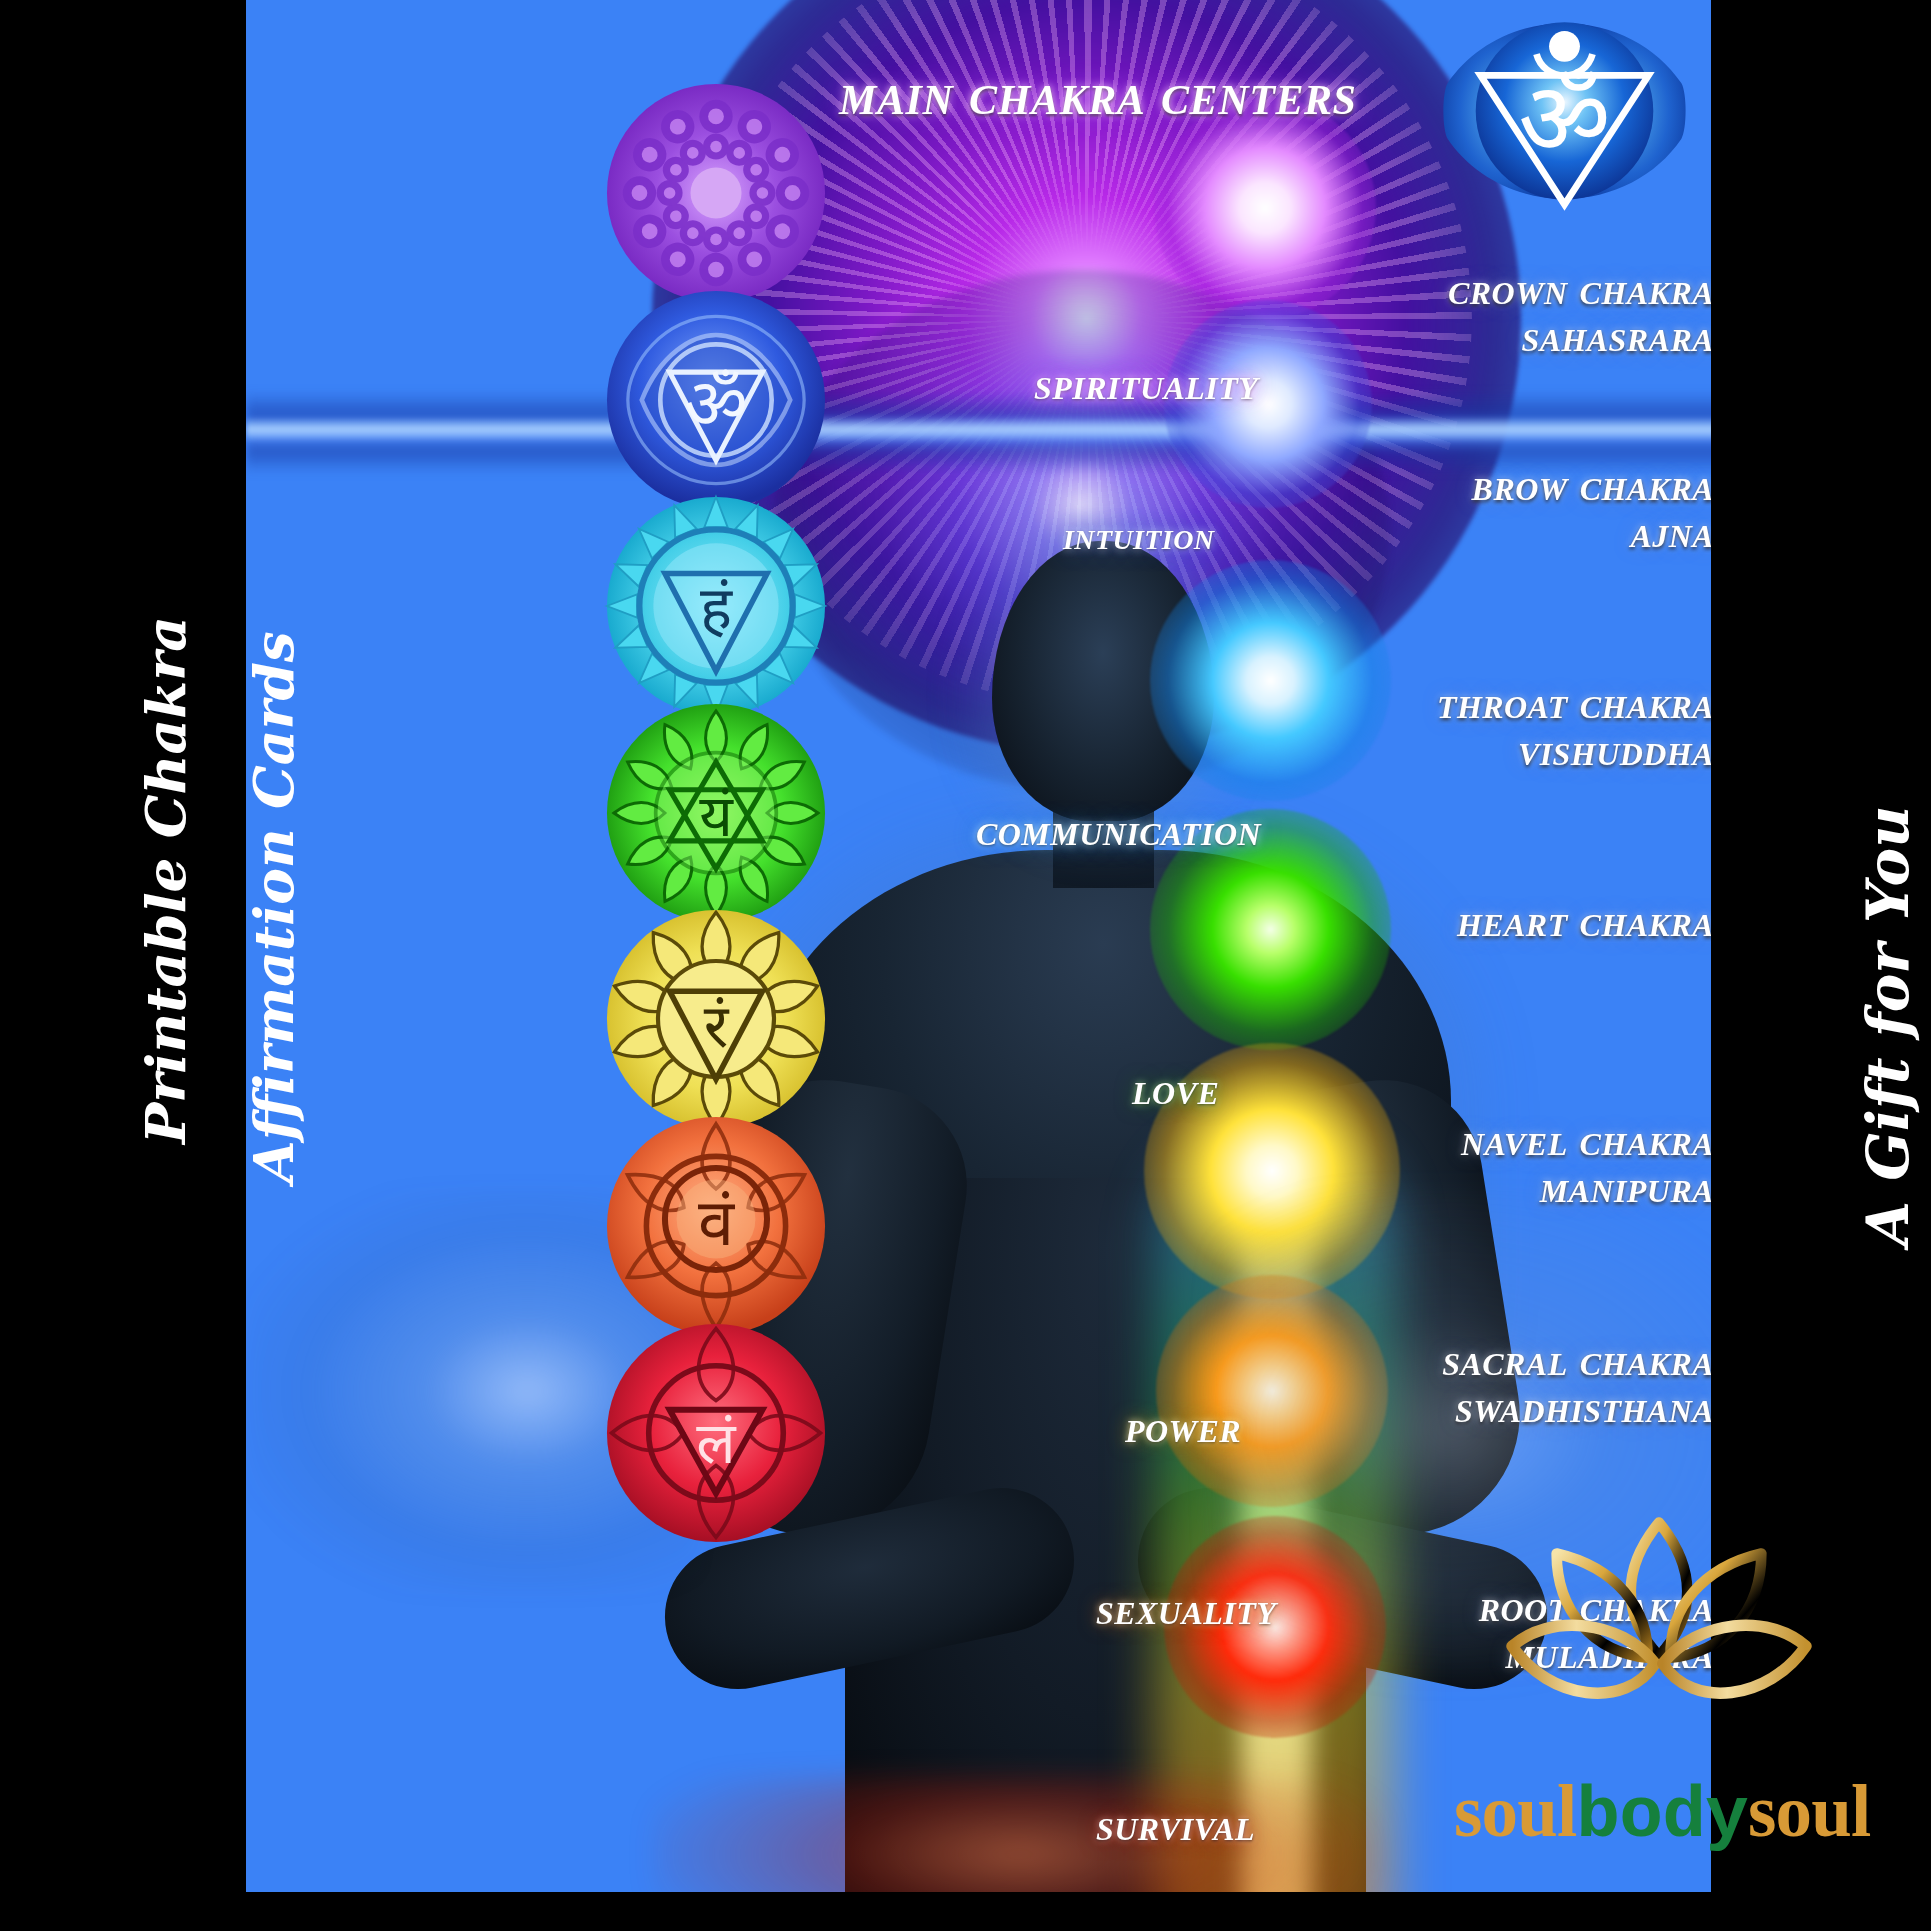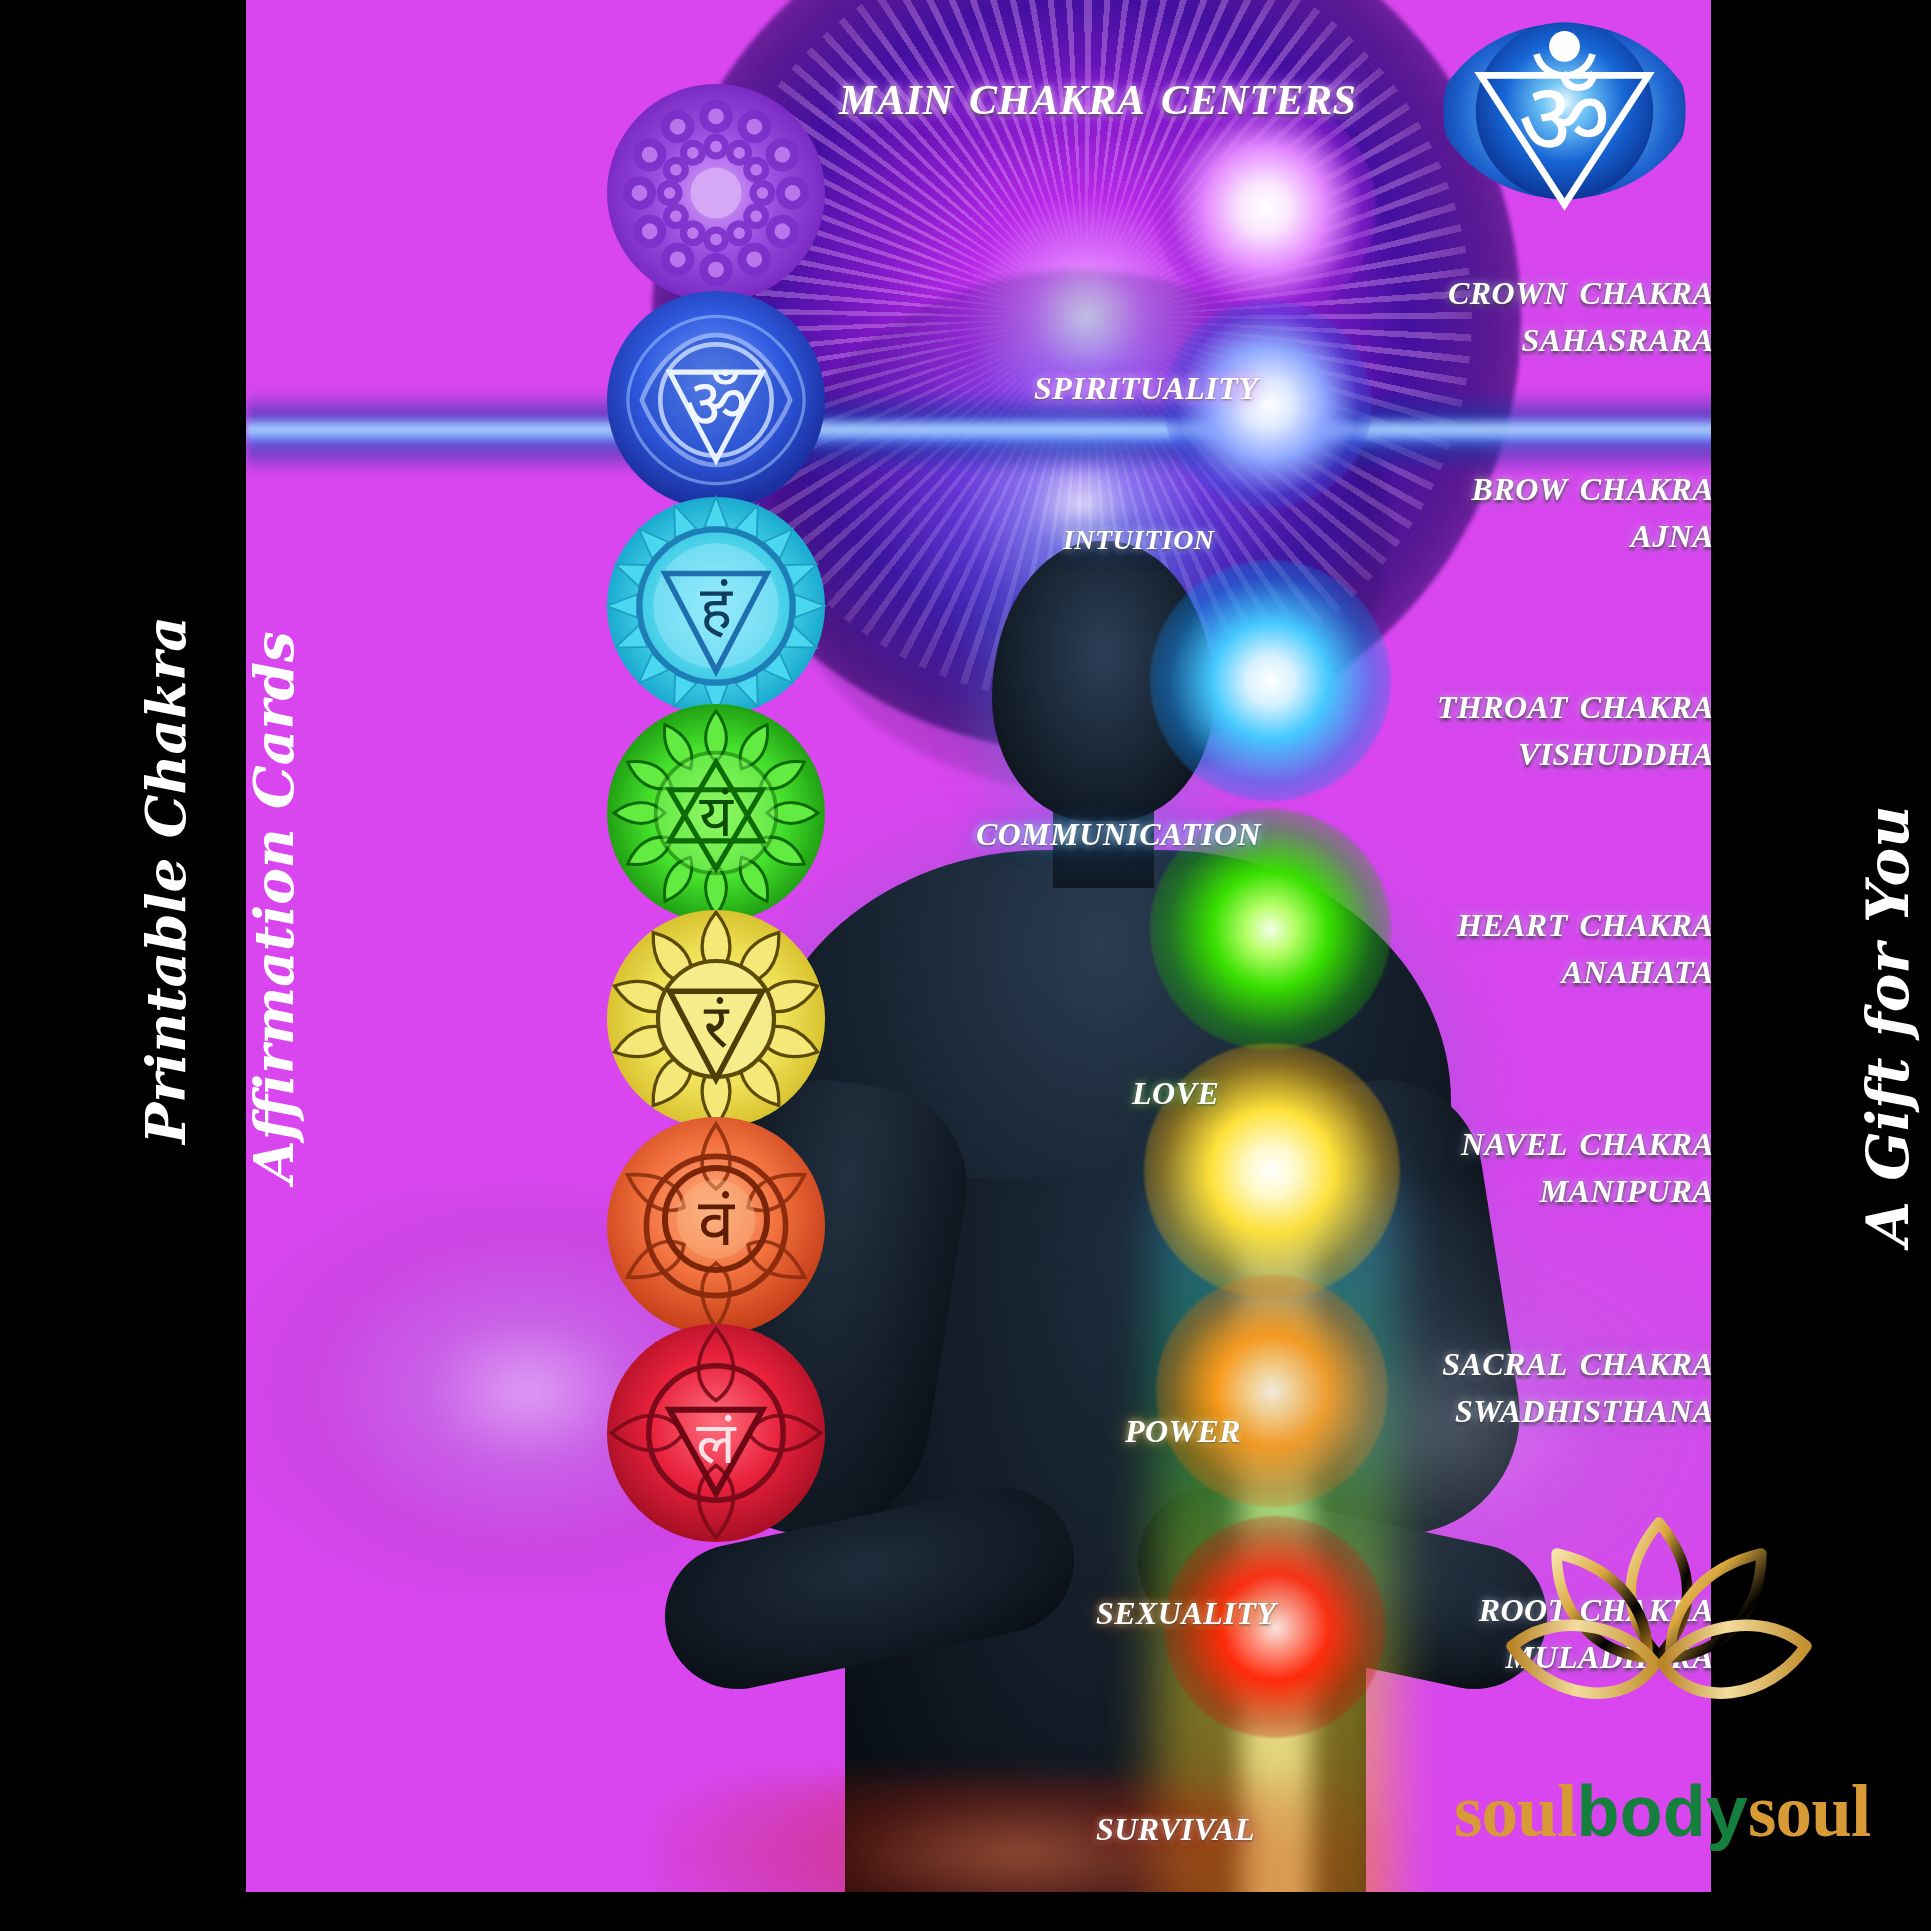--- a/index.html
+++ b/index.html
@@ -7,21 +7,21 @@
   body{
     width:1931px;height:1931px;overflow:hidden;
     font-family:"Liberation Serif", serif;
     position:relative;
   }
   #stage{position:absolute;inset:0;background:#000;overflow:hidden;}
 
   
   .art-panel{
     position:absolute;left:246px;top:0;width:1685px;height:1892px;
-    background:#d946ef;overflow:hidden;
+    background:#3b82f6;overflow:hidden;
   }
 
   
   .aura-crown{
     position:absolute;left:406px;top:-116px;width:869px;height:869px;
     border-radius:50%;
     background:radial-gradient(circle at 50% 50%,
       #ffffff 0%, #f7d8ff 3%, #e07bff 9%,
       #b829e8 20%, #7b18c4 36%, #4410a0 52%,
       rgba(40,8,110,.72) 66%, rgba(20,4,60,.35) 80%, rgba(0,0,0,0) 94%);
@@ -330,21 +330,20 @@
     <div class="chakra-name" style="left:966px;top:462px;width:502px;">
       <span class="smallcaps ln1">Brow Chakra</span>
       <span class="smallcaps ln2">Ajna</span>
     </div>
     <div class="chakra-name" style="left:966px;top:680px;width:502px;">
       <span class="smallcaps ln1">Throat Chakra</span>
       <span class="smallcaps ln2">Vishuddha</span>
     </div>
     <div class="chakra-name" style="left:966px;top:898px;width:502px;">
       <span class="smallcaps ln1">Heart Chakra</span>
-      <span class="smallcaps ln2">Anahata</span>
     </div>
     <div class="chakra-name" style="left:966px;top:1117px;width:502px;">
       <span class="smallcaps ln1">Navel Chakra</span>
       <span class="smallcaps ln2">Manipura</span>
     </div>
     <div class="chakra-name" style="left:966px;top:1337px;width:502px;">
       <span class="smallcaps ln1">Sacral Chakra</span>
       <span class="smallcaps ln2">Swadhisthana</span>
     </div>
     <div class="chakra-name" style="left:966px;top:1583px;width:502px;">

